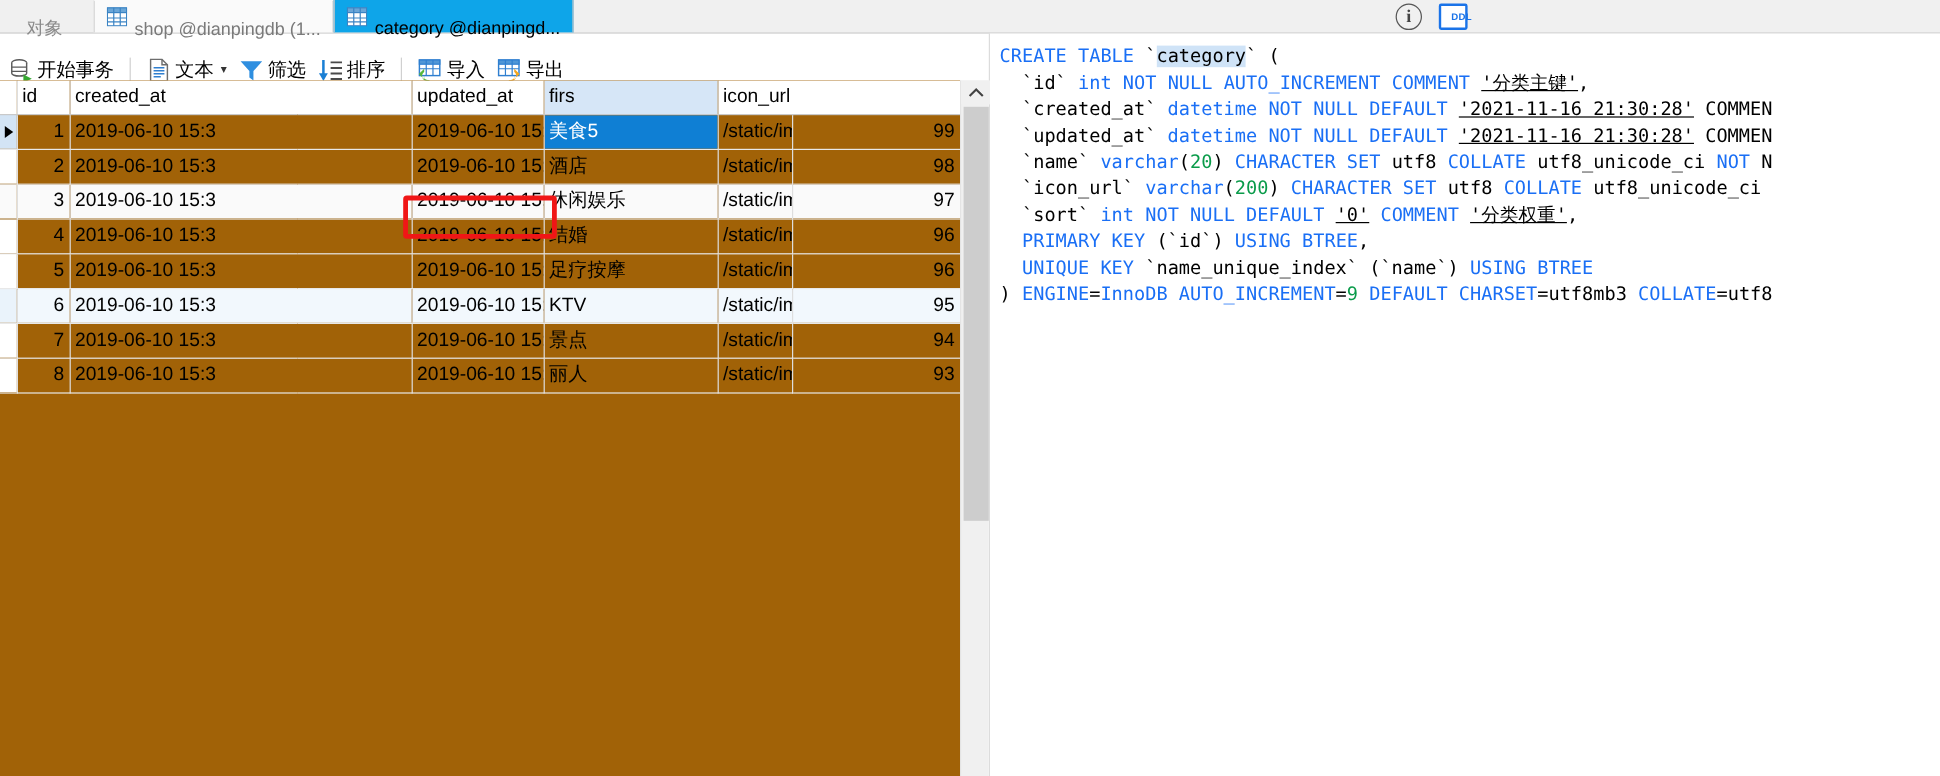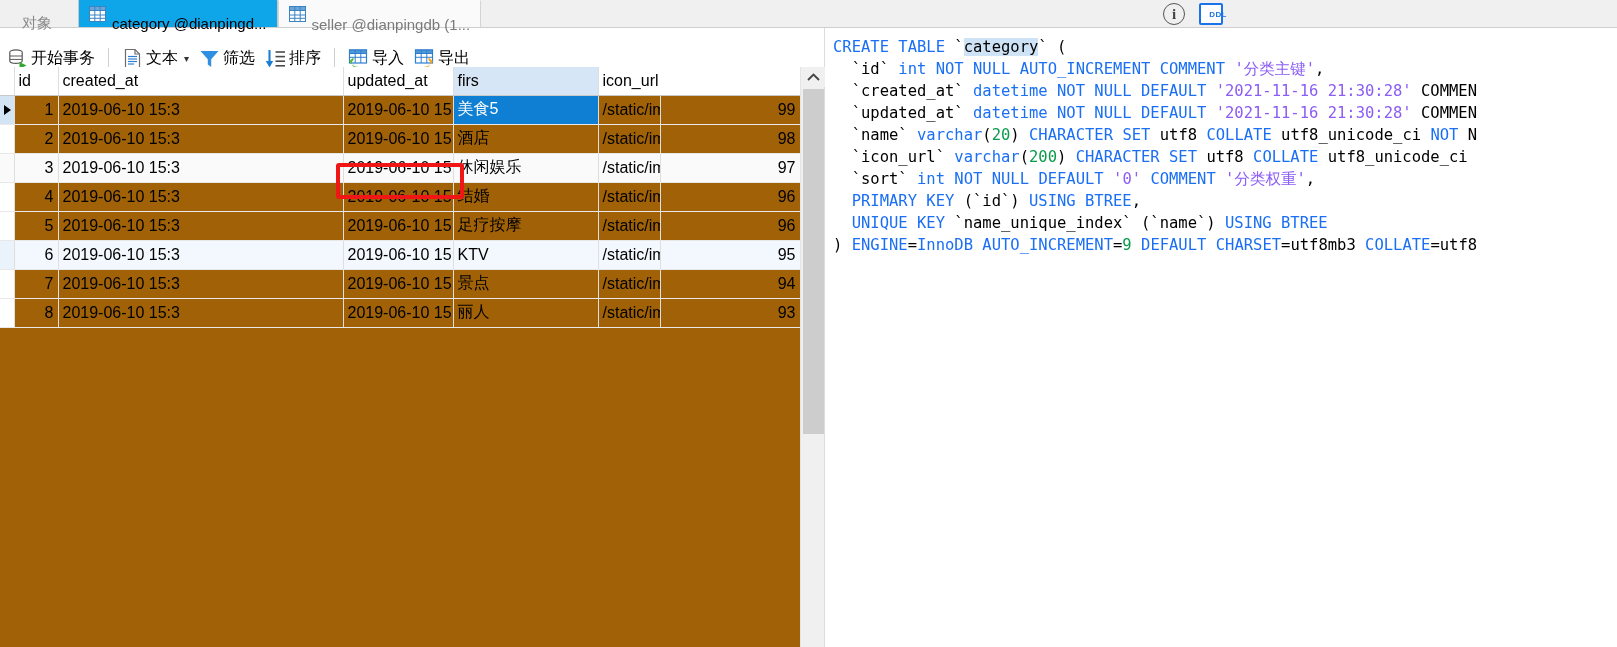--- a/index.html
+++ b/index.html
@@ -269,60 +269,60 @@
     box-sizing: border-box;
     white-space: pre;
   }
   .sqlline {
     height: 22px;
     padding-left: 8px;
     white-space: pre;
   }
   .kw   { color: #1a6ff5; }
   .num2 { color: #0a9b4a; }
-  .str  { color: #8b5cf6; }
+  .str  { color: #000000; text-decoration: underline; }
   .plain{ color: #000000; }
   .selhl{ background: #cfe3f7; }
 </style>
 </head>
 <body>
 
 <div id="tabbar">
   <div class="tab plain">
     <span class="tab-label">对象</span>
   </div>
 
+  <div class="tab inactive">
+    <span class="tab-ico">
+      <svg width="17" height="16" viewBox="0 0 17 16">
+        <rect x="0.5" y="0.5" width="16" height="15" fill="#ffffff" stroke="#3b84c4"></rect>
+        <rect x="0.5" y="0.5" width="16" height="4" fill="#6aa6d8" stroke="#3b84c4"></rect>
+        <line x1="5.8" y1="0.5" x2="5.8" y2="15.5" stroke="#3b84c4"></line>
+        <line x1="11.2" y1="0.5" x2="11.2" y2="15.5" stroke="#3b84c4"></line>
+        <line x1="0.5" y1="9" x2="16.5" y2="9" stroke="#3b84c4"></line>
+        <line x1="0.5" y1="12.3" x2="16.5" y2="12.3" stroke="#3b84c4"></line>
+      </svg>
+    </span>
+    <span class="tab-label">shop @dianpingdb (1...</span>
+  </div>
 
   <div class="tab active">
     <span class="tab-ico">
       <svg width="17" height="16" viewBox="0 0 17 16">
         <rect x="0.5" y="0.5" width="16" height="15" fill="#ffffff" stroke="#3b84c4"></rect>
         <rect x="0.5" y="0.5" width="16" height="4" fill="#6aa6d8" stroke="#3b84c4"></rect>
         <line x1="5.8" y1="0.5" x2="5.8" y2="15.5" stroke="#3b84c4"></line>
         <line x1="11.2" y1="0.5" x2="11.2" y2="15.5" stroke="#3b84c4"></line>
         <line x1="0.5" y1="9" x2="16.5" y2="9" stroke="#3b84c4"></line>
         <line x1="0.5" y1="12.3" x2="16.5" y2="12.3" stroke="#3b84c4"></line>
       </svg>
     </span>
     <span class="tab-label">category @dianpingd...</span>
   </div>
 
-  <div class="tab inactive">
-    <span class="tab-ico">
-      <svg width="17" height="16" viewBox="0 0 17 16">
-        <rect x="0.5" y="0.5" width="16" height="15" fill="#ffffff" stroke="#3b84c4"></rect>
-        <rect x="0.5" y="0.5" width="16" height="4" fill="#6aa6d8" stroke="#3b84c4"></rect>
-        <line x1="5.8" y1="0.5" x2="5.8" y2="15.5" stroke="#3b84c4"></line>
-        <line x1="11.2" y1="0.5" x2="11.2" y2="15.5" stroke="#3b84c4"></line>
-        <line x1="0.5" y1="9" x2="16.5" y2="9" stroke="#3b84c4"></line>
-        <line x1="0.5" y1="12.3" x2="16.5" y2="12.3" stroke="#3b84c4"></line>
-      </svg>
-    </span>
-    <span class="tab-label">seller @dianpingdb (1...</span>
-  </div>
 </div>
 
 <div id="header-actions">
   <div class="info-icon">
     <span>i</span>
   </div>
   <div class="ddl-btn">
     <span>DDL</span>
   </div>
 </div>

